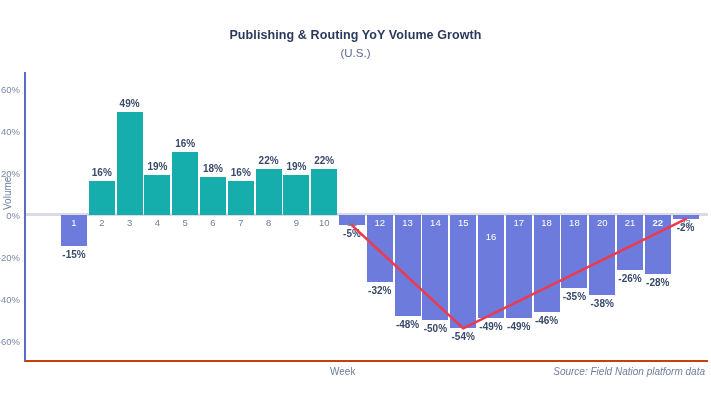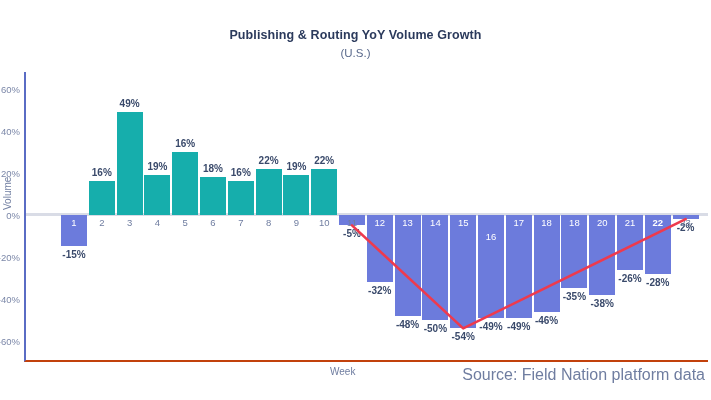--- a/index.html
+++ b/index.html
@@ -125,22 +125,23 @@
     position: absolute;
     left: 330px;
     top: 366px;
     font-size: 10px;
     color: #6f7da0;
   }
   .source-note {
     position: absolute;
     right: 6px;
     top: 366px;
-    font-size: 16px;
-    color: #6f7da0;
+    font-size: 10px;
+    color: #6f7da0;
+    font-style: italic;
   }
 
   .line-layer svg { display:block; overflow: visible; }
 </style>
 </head>
 <body>
 
 <div id="chart-root">
 
   <div class="chart-title">Publishing &amp; Routing YoY Volume Growth</div>

